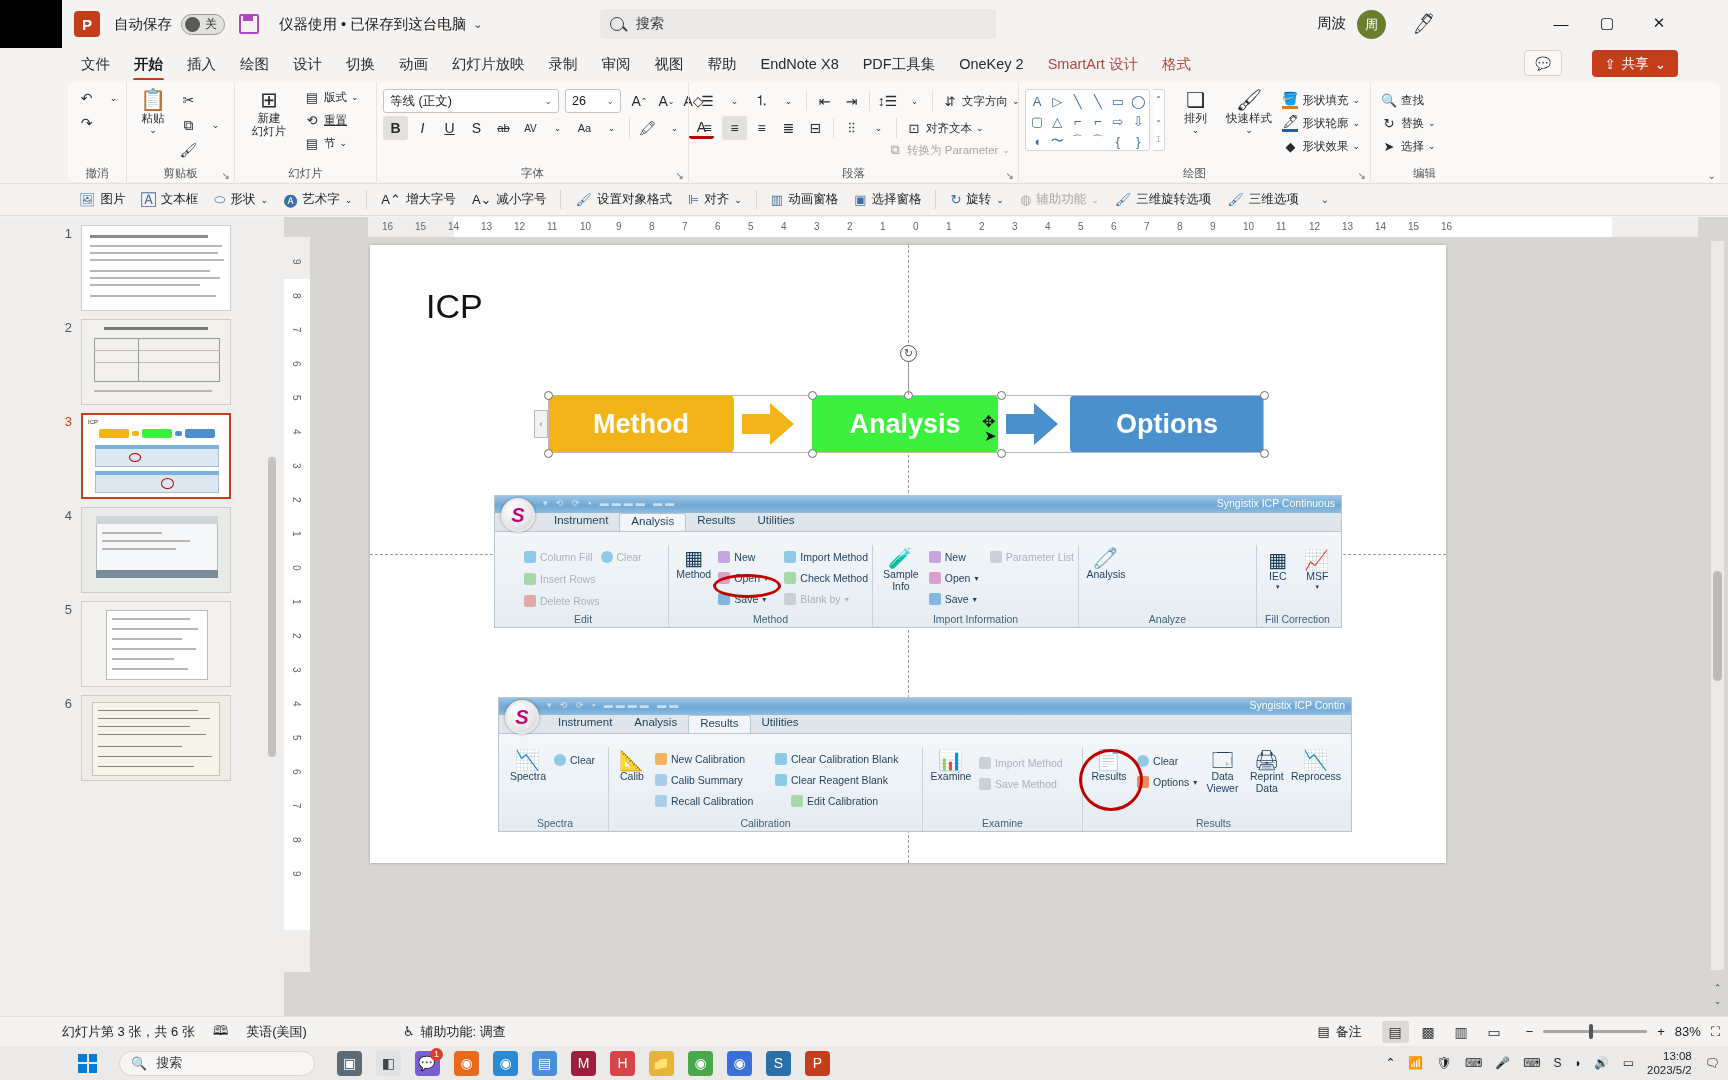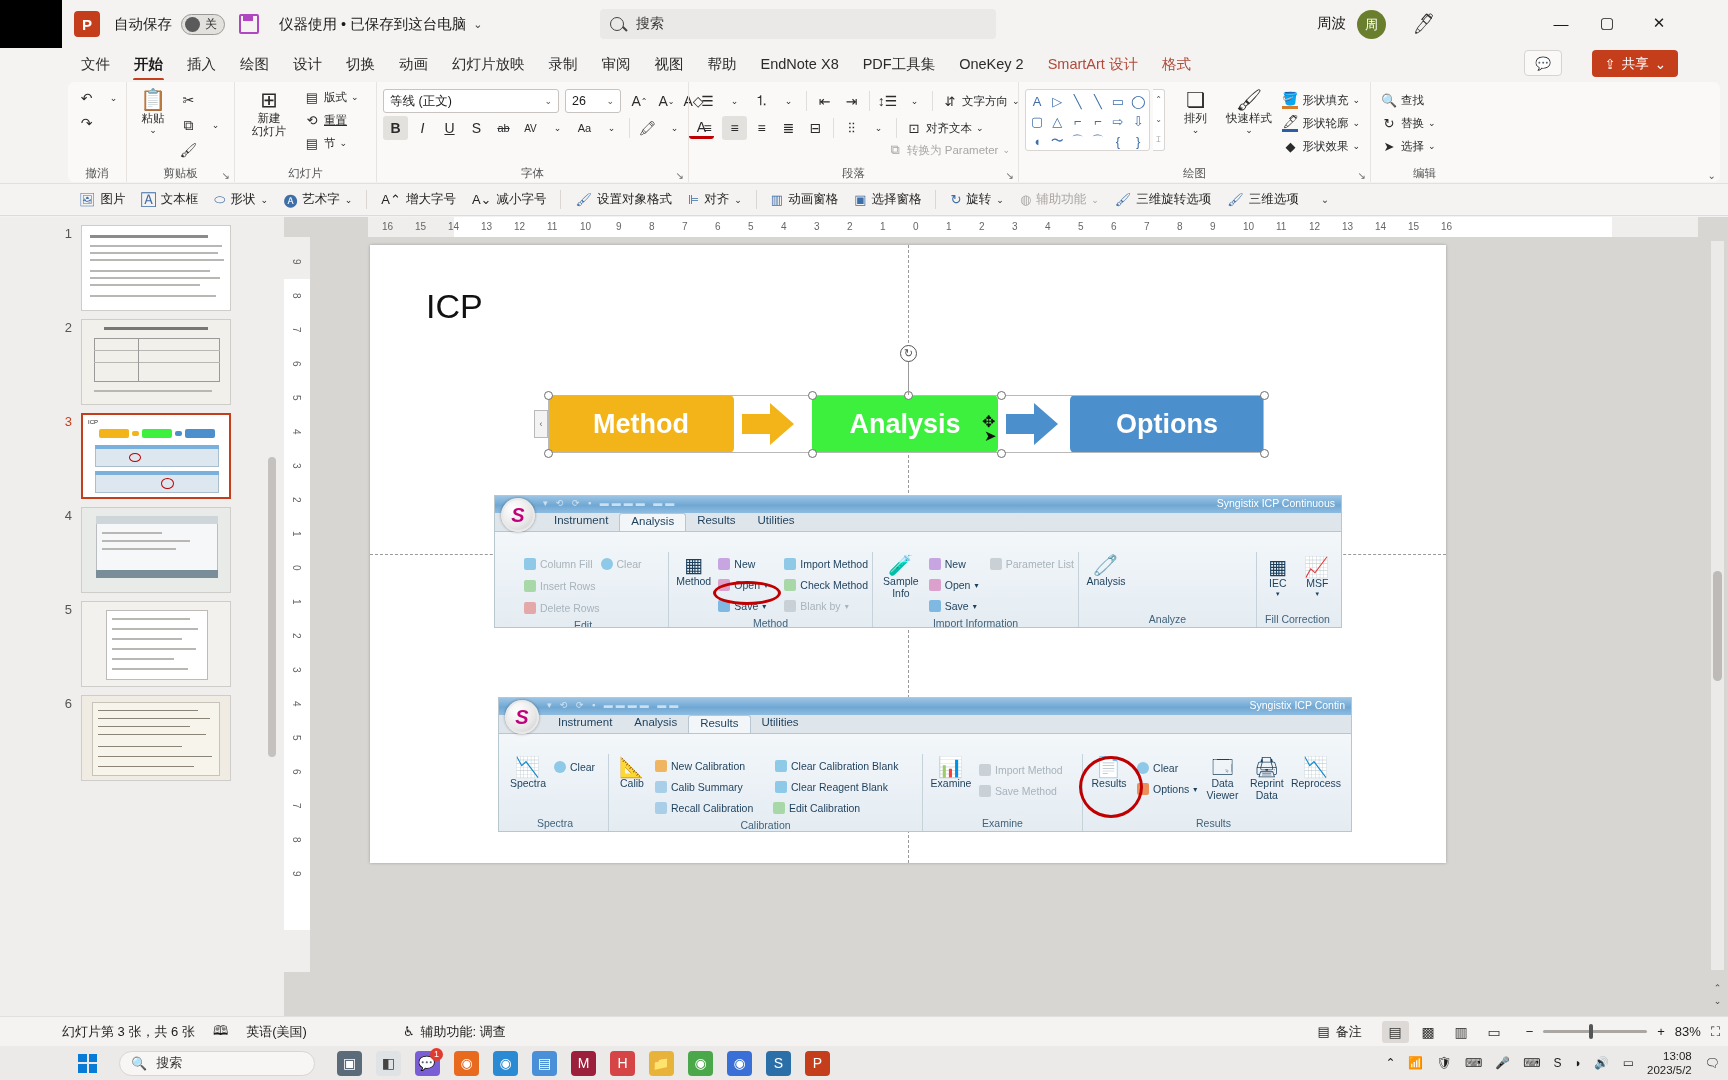--- a/index.html
+++ b/index.html
@@ -285,21 +285,21 @@
   }
   .instr-tabs {
     height: 19px; background: #dfe6eb; padding-left: 48px; display: flex; align-items: flex-end;
     border-bottom: 1px solid #b9c6cf;
   }
   .itab {
     font-size: 11.5px; color: #1c3f5c; padding: 1px 11px; height: 18px;
   }
   .itab.on { background: #f2f6f9; border: 1px solid #b9c6cf; border-bottom: none; border-radius: 3px 3px 0 0; }
   .instr-body {
-    display: flex; padding: 20px 3px 0 3px; background: linear-gradient(to bottom,#f3f7fa,#e4ecf2);
+    display: flex; padding: 13px 3px 0 3px; background: linear-gradient(to bottom,#f3f7fa,#e4ecf2);
   }
   .igrp {
     display: flex; flex-direction: column; justify-content: space-between;
     padding: 2px 4px 0 4px; position: relative;
   }
   .igrp + .igrp { border-left: 1px solid #c6d2da; }
   .igrp-label { text-align: center; font-size: 10.5px; color: #41637c; padding: 1px 0 2px; }
   .igrp-body { display: flex; align-items: flex-start; gap: 4px; }
   .icmd {
     display: flex; align-items: center; gap: 4px; font-size: 10.5px; color: #1c3f5c;
@@ -1118,21 +1118,21 @@
                 <div style="display:flex;gap:4px">
                   <div class="icmd" style="width:116px">
                       <span class="sq" style="background:#a9cfe8"></span>
                       <span>Calib Summary</span>
                     </div>
                   <div class="icmd">
                       <span class="sq" style="background:#8fc9e8"></span>
                       <span>Clear Reagent Blank</span>
                     </div>
                 </div>
-                <div style="display:flex;gap:2px">
+                <div style="display:flex;gap:20px">
                   <div class="icmd" style="width:116px">
                       <span class="sq" style="background:#a9cfe8"></span>
                       <span>Recall Calibration</span>
                     </div>
                   <div class="icmd">
                       <span class="sq" style="background:#a8d8a8"></span>
                       <span>Edit Calibration</span>
                     </div>
                 </div>
               </div>

